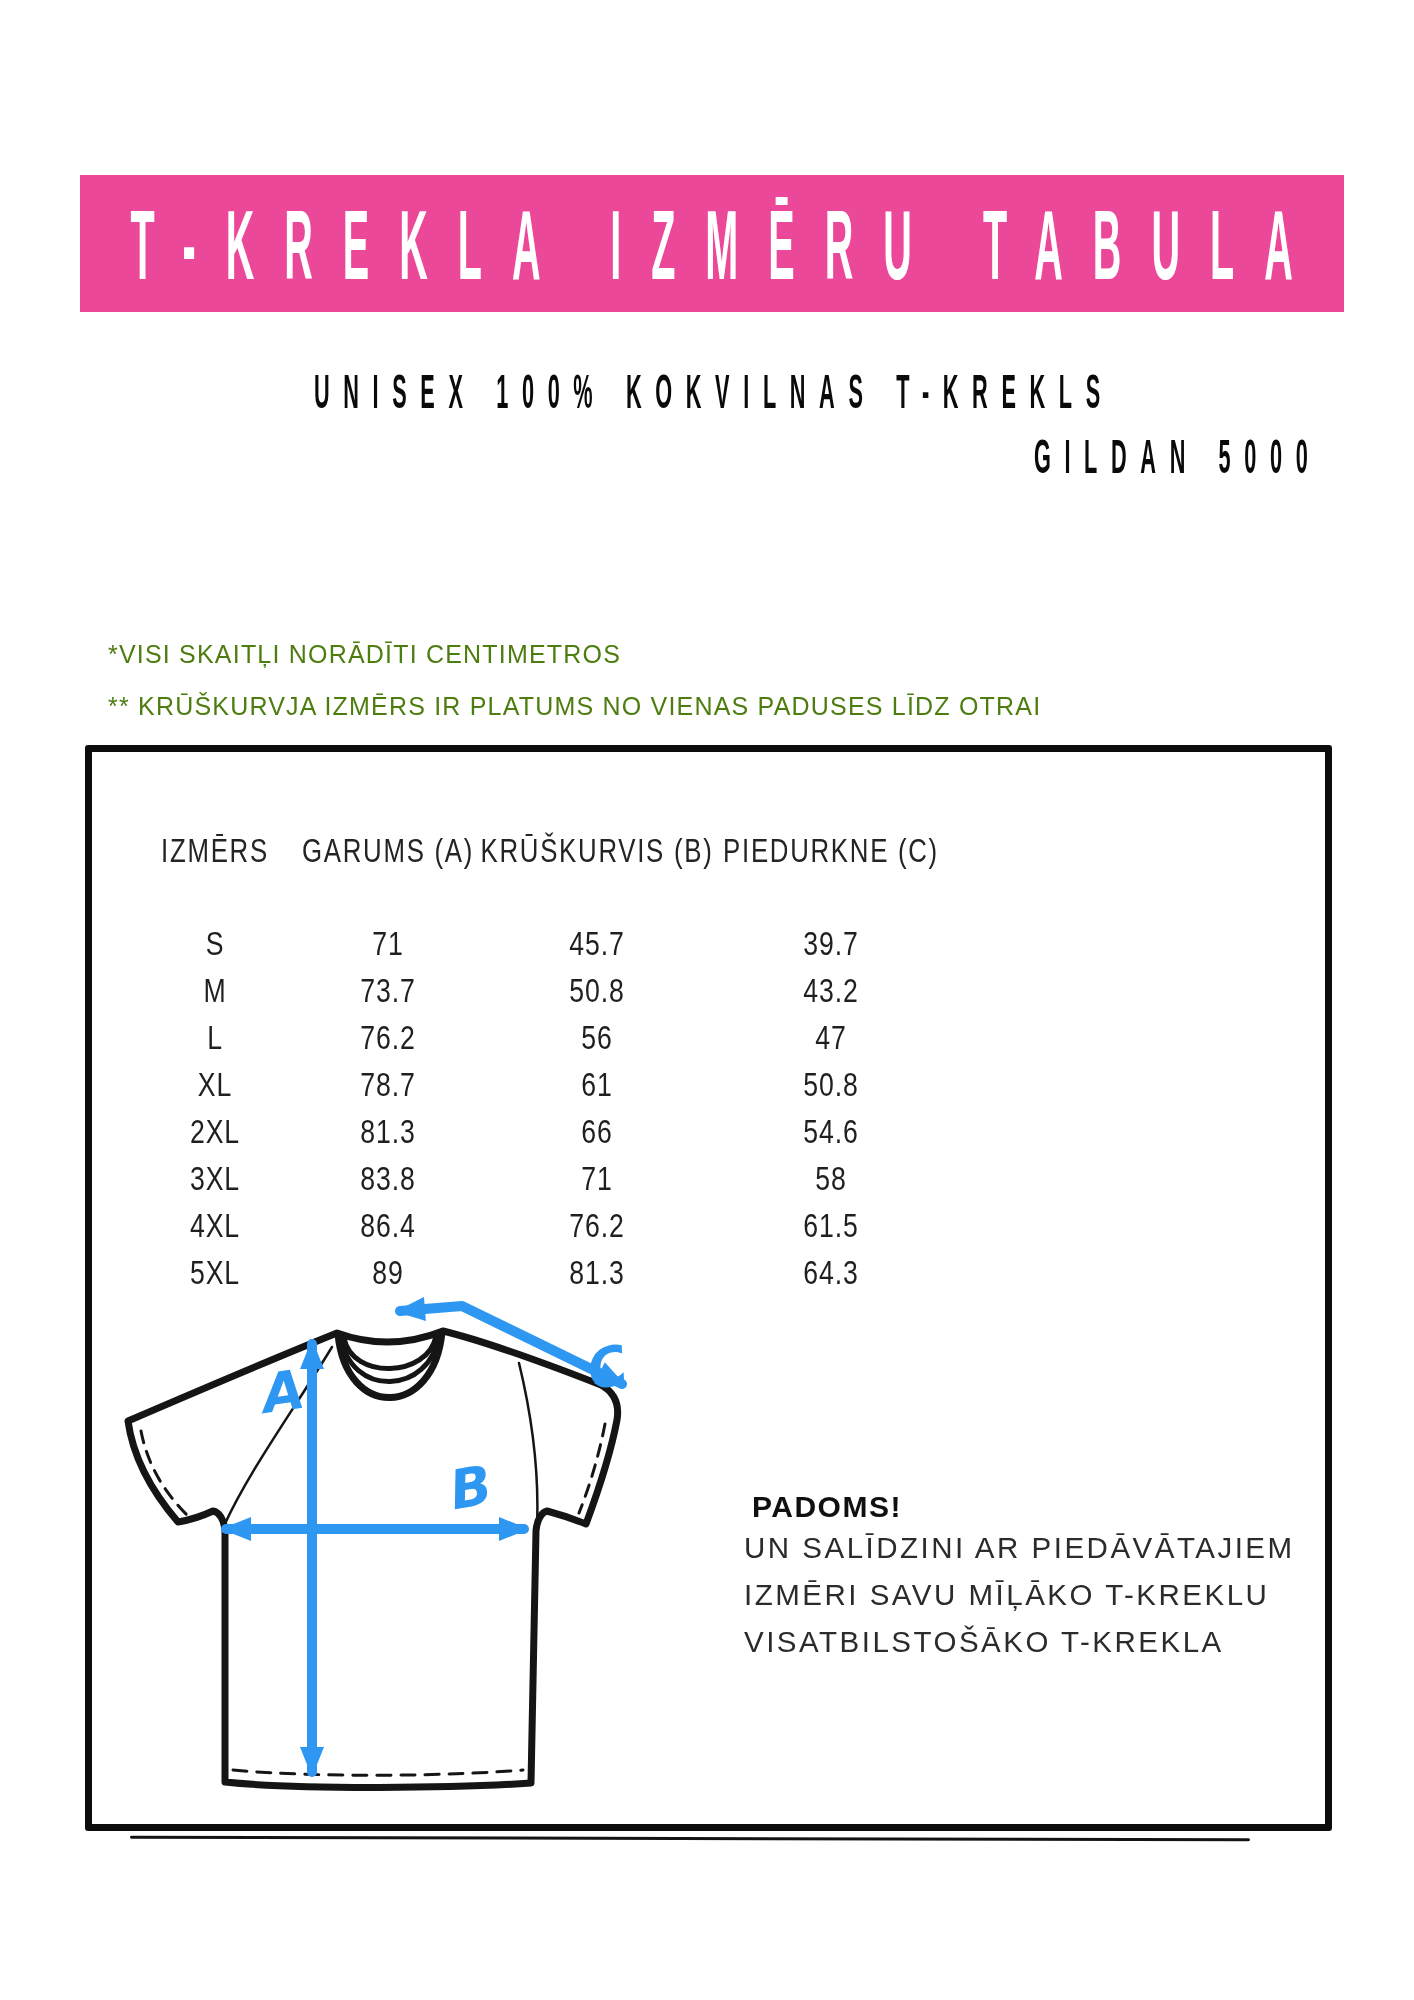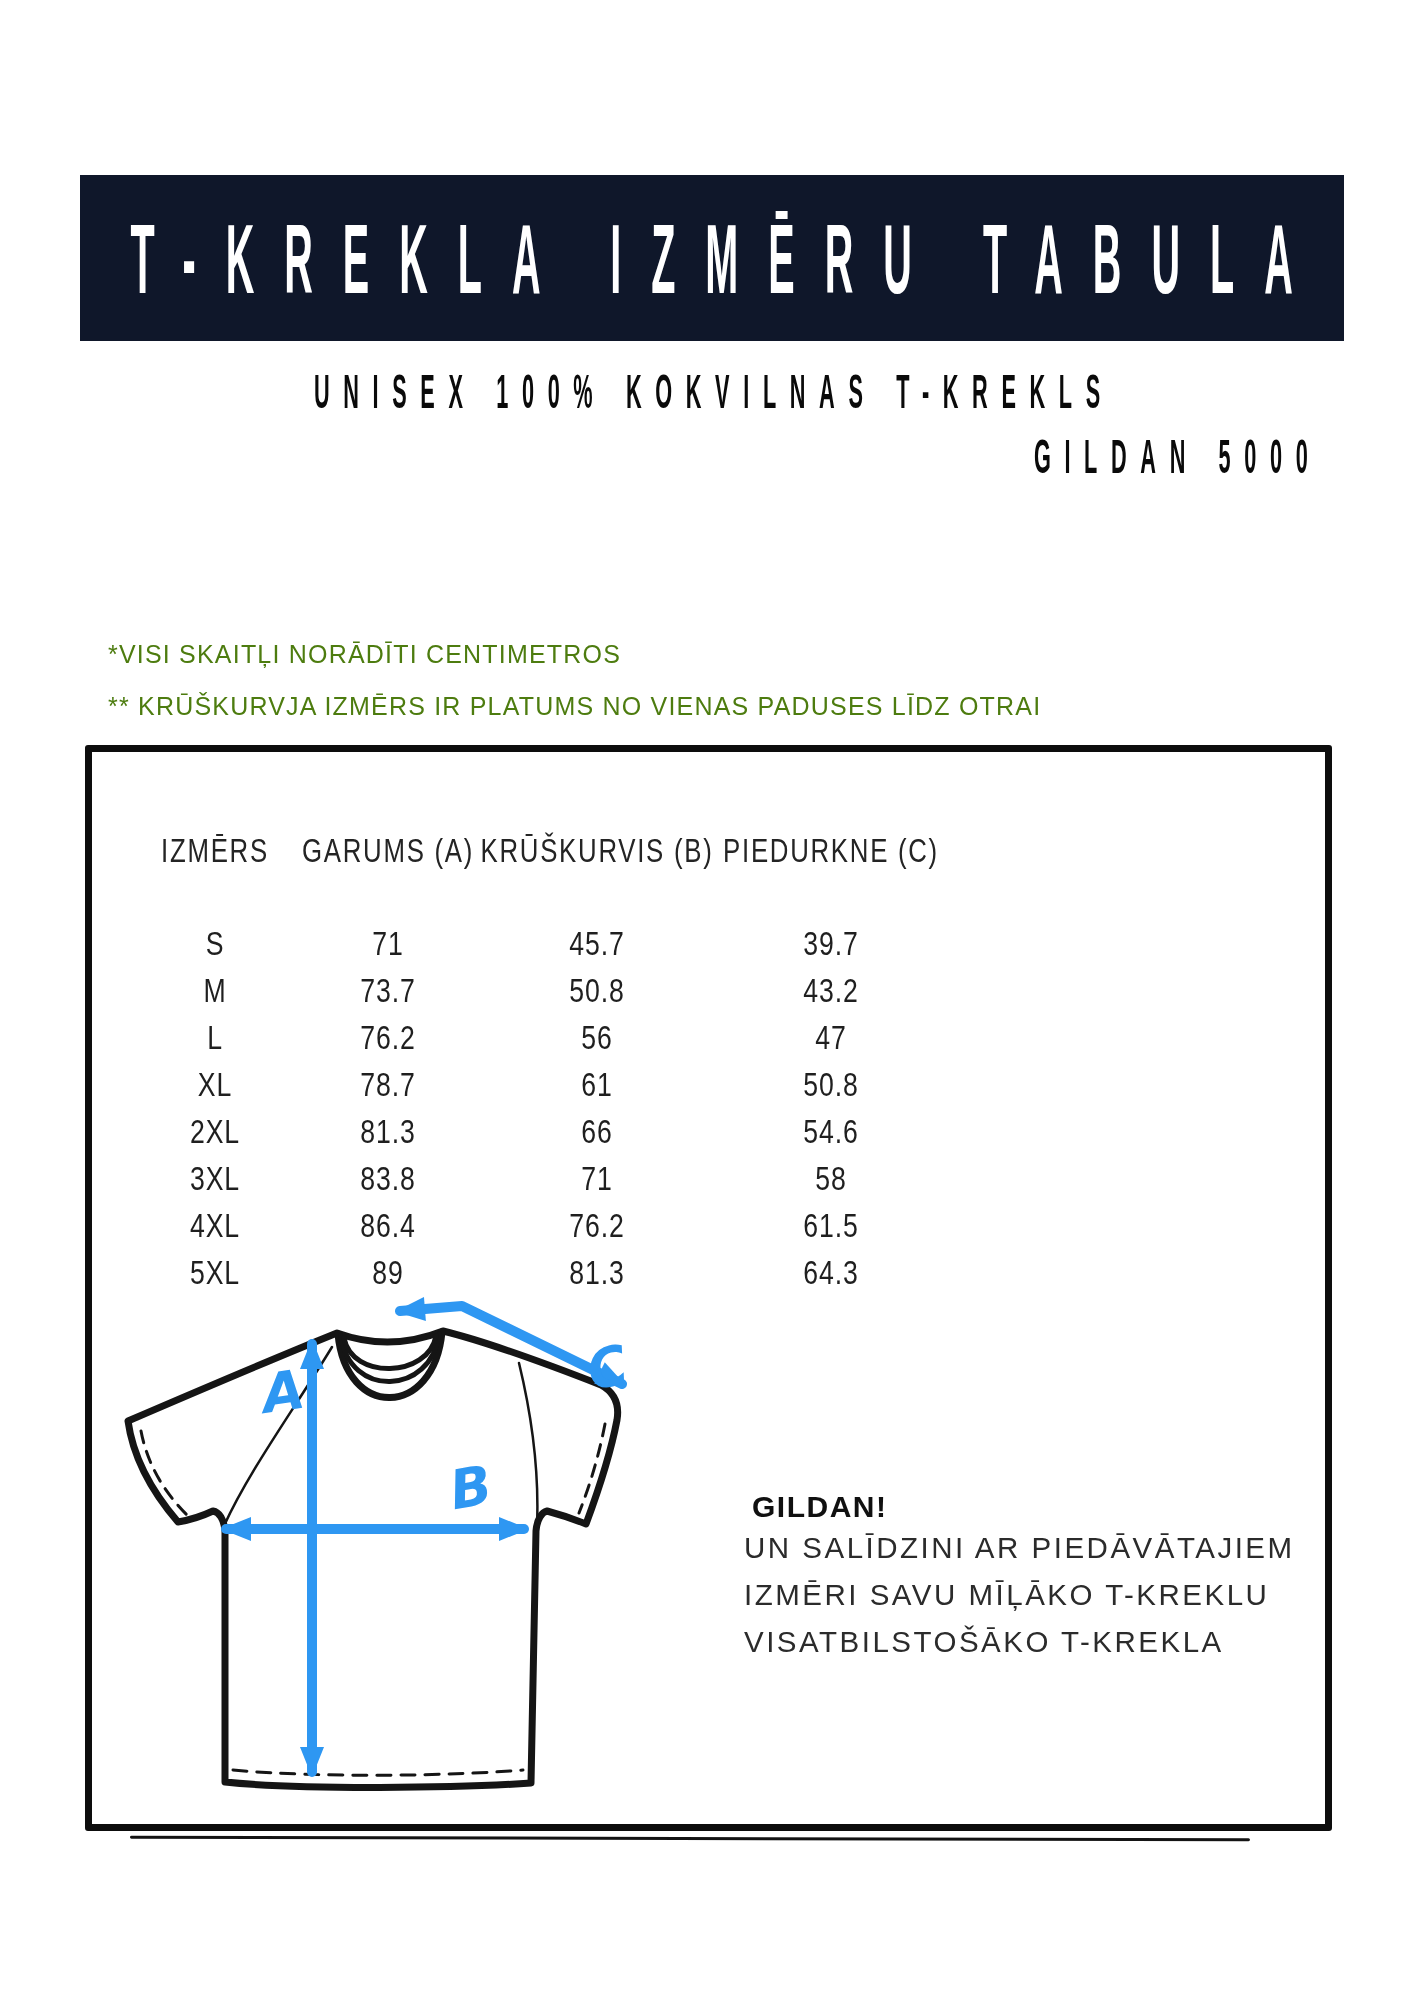--- a/index.html
+++ b/index.html
@@ -3,22 +3,22 @@
 <meta charset="utf-8">
 <style>
   html,body { margin:0; padding:0; }
   body {
     width:1414px; height:2000px; position:relative; overflow:hidden;
     background:#ffffff; font-family:"Liberation Sans", sans-serif;
   }
 
   
   .banner {
-    position:absolute; left:80px; top:175px; width:1264px; height:166px;
-    background:#0f172a; display:flex; align-items:center; justify-content:center;
+    position:absolute; left:80px; top:175px; width:1264px; height:137px;
+    background:#ec4899; display:flex; align-items:center; justify-content:center;
   }
   .banner-title {
     margin:0; color:#ffffff; font-weight:800; font-size:66px;
     letter-spacing:50px; padding-left:50px; white-space:nowrap;
     transform:scale(0.60,1.50);
   }
 
   
   .subtitle-line {
     position:absolute; left:0; width:100%;
@@ -202,20 +202,20 @@
       <path d="M 312 1344 L 312 1772" marker-start="url(#ah)" marker-end="url(#ah)" stroke="#2e97f2"></path>
       <path d="M 226 1529 L 524 1529" marker-start="url(#ah)" marker-end="url(#ah)" stroke="#2e97f2"></path>
       <path d="M 400 1311 L 462 1306 L 622 1384" marker-start="url(#ah)" marker-end="url(#ah)" stroke="#2e97f2"></path>
     </g>
 
     <text class="measure-label" x="286" y="1410" font-size="54" text-anchor="middle" fill="#2e97f2" transform="rotate(-8 286 1410)">A</text>
     <text class="measure-label" x="474" y="1506" font-size="54" text-anchor="middle" fill="#2e97f2" transform="rotate(-10 474 1506)">B</text>
     <text class="measure-label" x="612" y="1386" font-size="54" text-anchor="middle" fill="#2e97f2" transform="rotate(-14 612 1386)">C</text>
   </svg>
 
-  <p class="tip-heading">GILDAN!</p>
+  <p class="tip-heading">PADOMS!</p>
   <div class="tip-lines">
     <div>UN SALĪDZINI AR PIEDĀVĀTAJIEM</div>
     <div>IZMĒRI SAVU MĪĻĀKO T-KREKLU</div>
     <div>VISATBILSTOŠĀKO T-KREKLA</div>
   </div>
 
 </div>
 
 </body></html>

